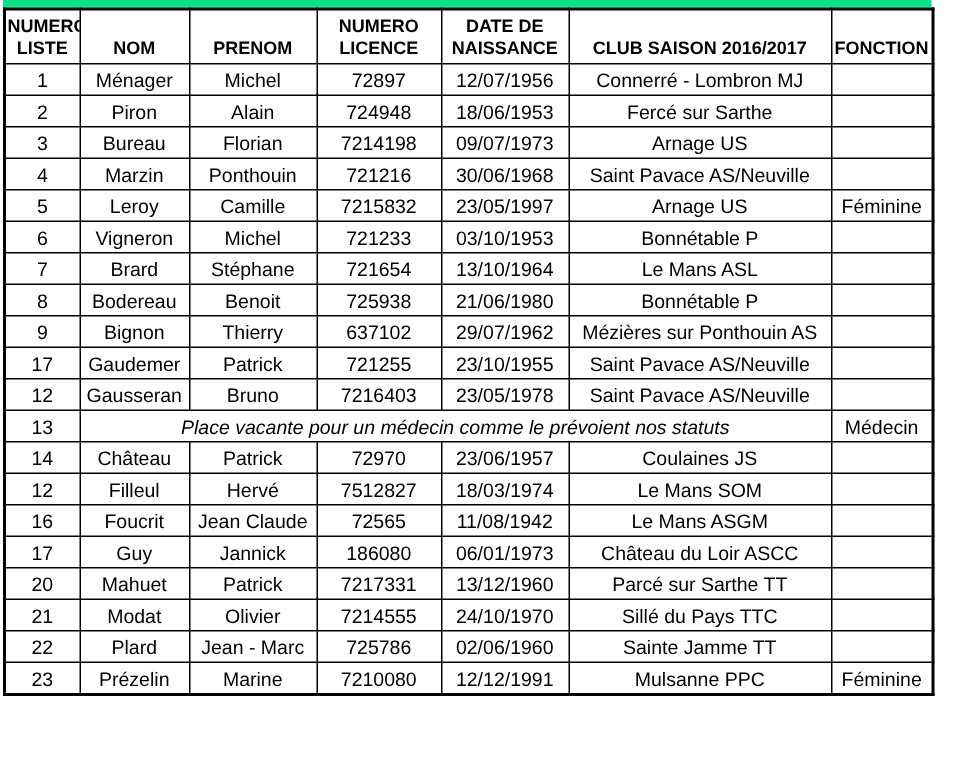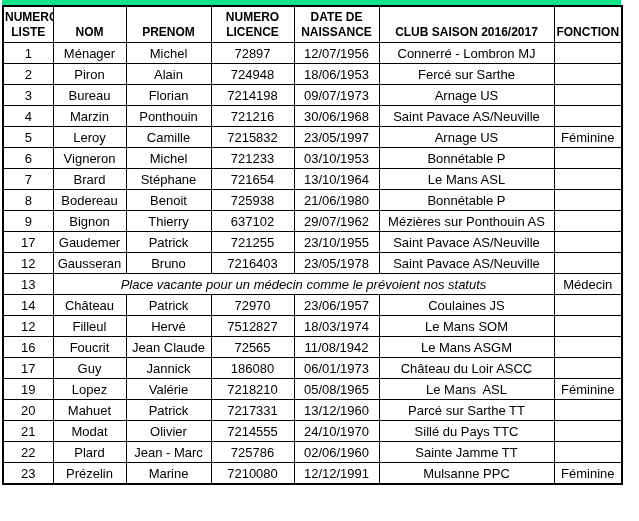--- a/index.html
+++ b/index.html
@@ -191,29 +191,20 @@
         <tr>
           <td>17</td>
           <td>Guy</td>
           <td>Jannick</td>
           <td>186080</td>
           <td>06/01/1973</td>
           <td>Château du Loir ASCC</td>
           <td></td>
         </tr>
         <tr>
-          <td>19</td>
-          <td>Lopez</td>
-          <td>Valérie</td>
-          <td>7218210</td>
-          <td>05/08/1965</td>
-          <td>Le Mans  ASL</td>
-          <td>Féminine</td>
-        </tr>
-        <tr>
           <td>20</td>
           <td>Mahuet</td>
           <td>Patrick</td>
           <td>7217331</td>
           <td>13/12/1960</td>
           <td>Parcé sur Sarthe TT</td>
           <td></td>
         </tr>
         <tr>
           <td>21</td>

